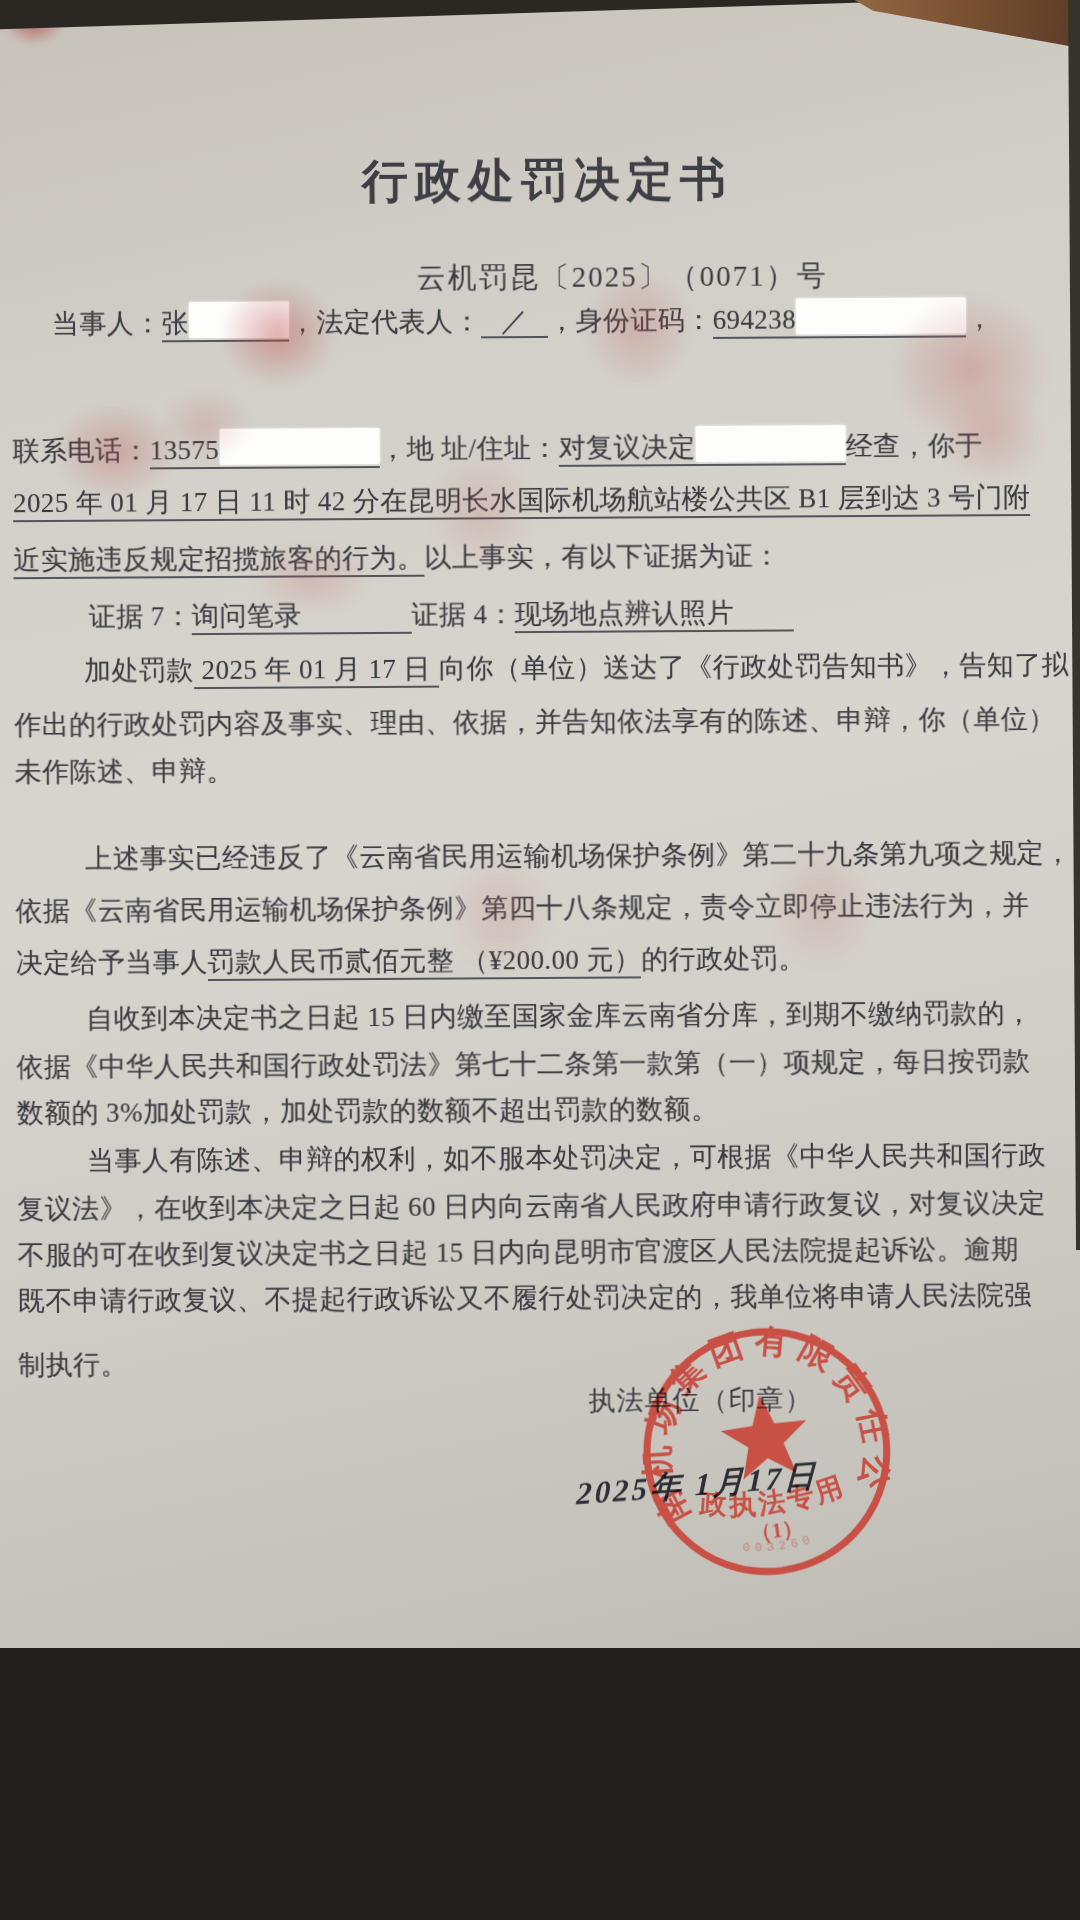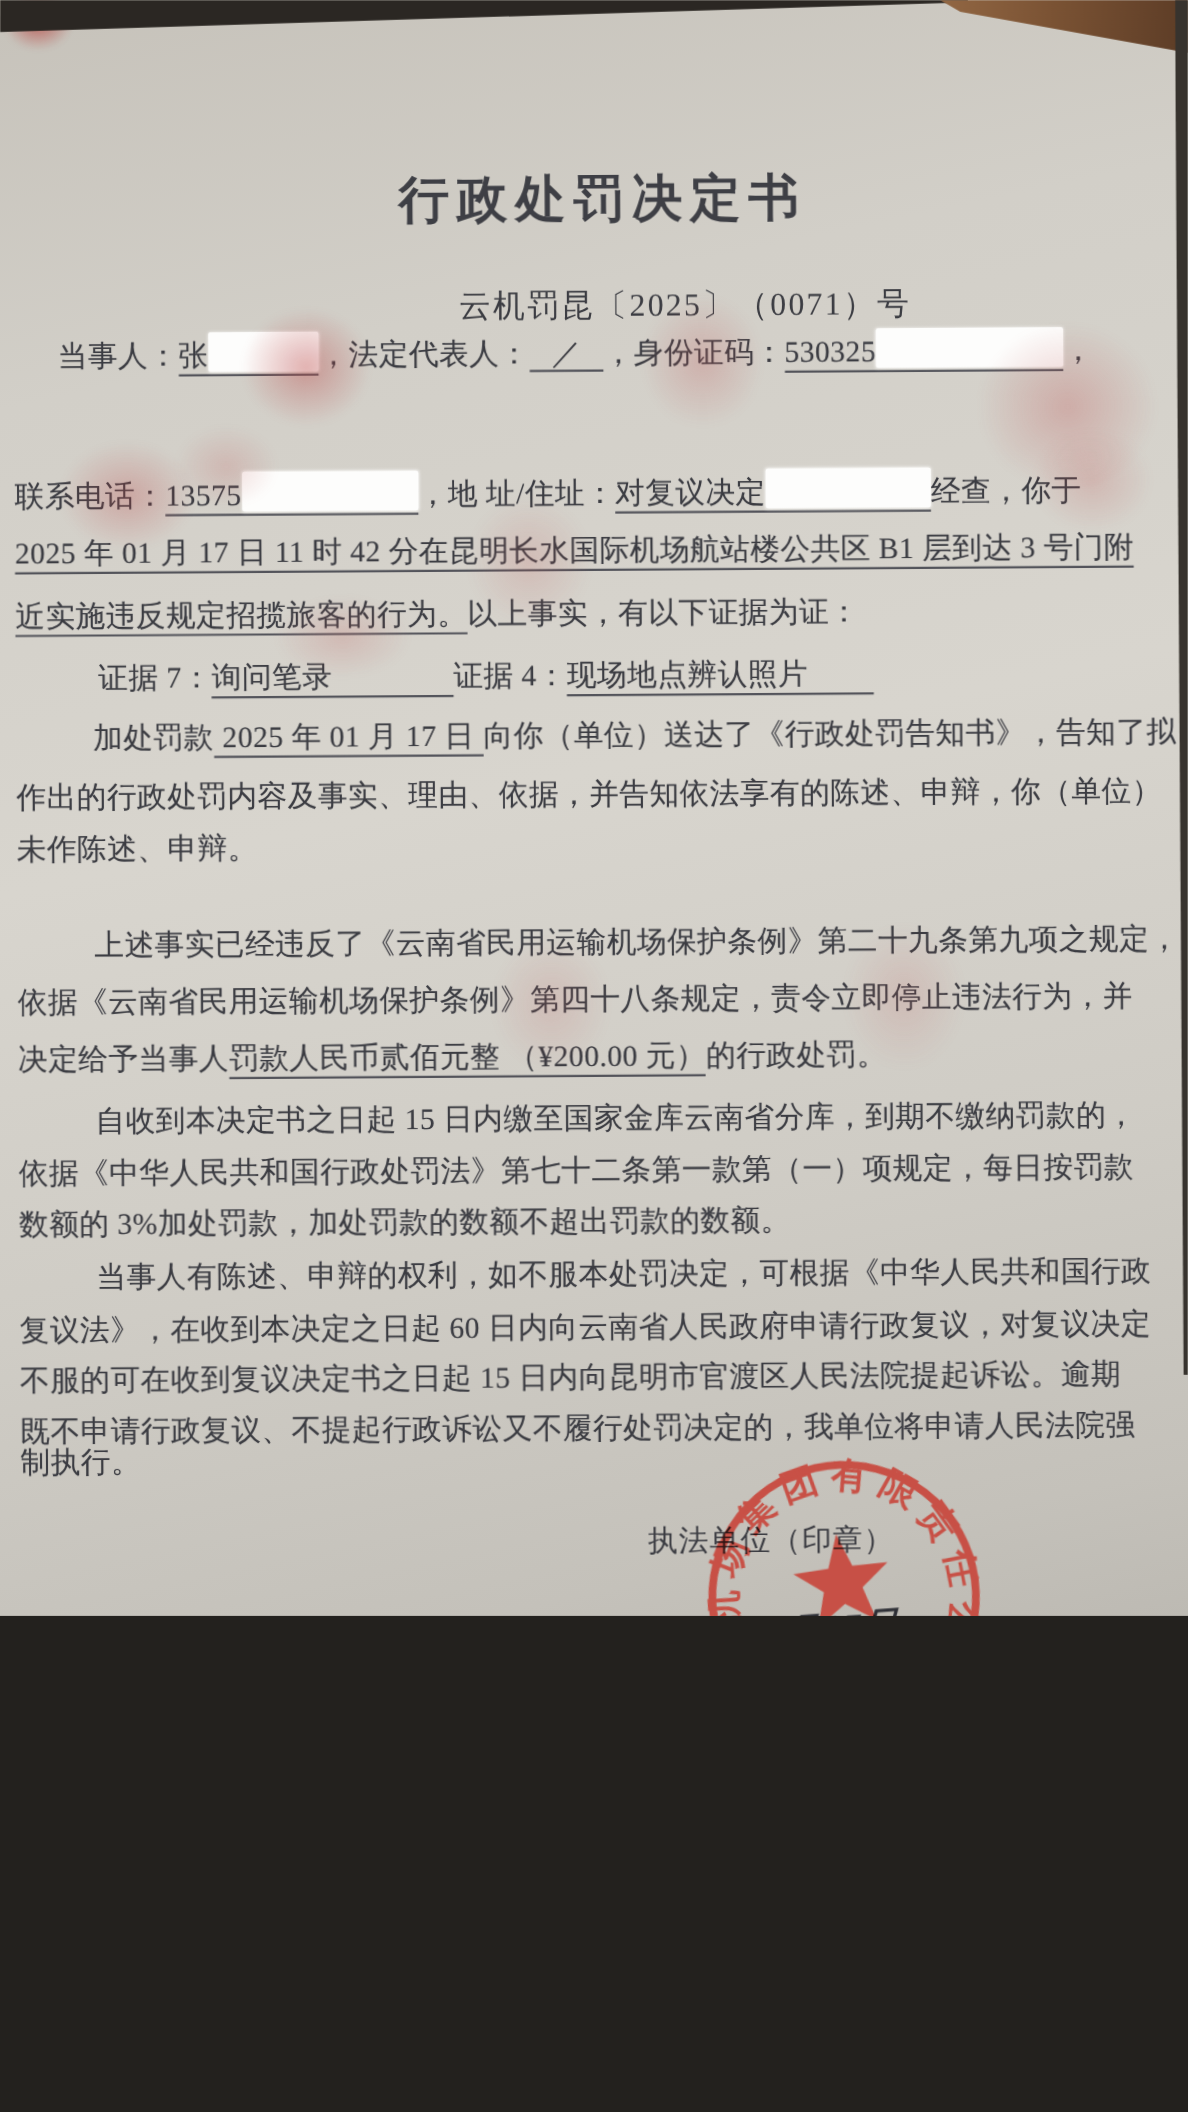--- a/index.html
+++ b/index.html
@@ -1,17 +1,17 @@
 <!DOCTYPE html>
 <html><head>
 <meta charset="utf-8">
 <style>
   html,body{margin:0;padding:0;background:#23211e;}
   .photo{
-    position:relative;width:1080px;height:1469px;overflow:hidden;
+    position:relative;width:1080px;height:1648px;overflow:hidden;
     background:linear-gradient(168deg,#c6c2ba 0%,#d2cfc8 22%,#d8d5ce 48%,#cfccc5 72%,#c4c1ba 92%,#bdbab3 100%);
     font-family:"Liberation Serif","DejaVu Serif",serif;
   }
   
   .bg-top{position:absolute;top:0;left:0;width:880px;height:34px;background:#2b2723;
     clip-path:polygon(0 0,100% 0,100% 6%,0 86%);}
   .bg-wood{position:absolute;top:0;left:850px;width:230px;height:60px;
     background:linear-gradient(95deg,#936844 0%,#7b5334 45%,#5c3c26 100%);
     clip-path:polygon(2% 0,100% 0,100% 80%,10% 18%);}
   .bg-right{position:absolute;top:0;right:0;width:22px;height:1250px;background:#37332e;
@@ -57,21 +57,21 @@
 <body>
 
 <div class="photo">
 
   <div class="content">
 
     <div class="title">行政处罚决定书</div>
     <div class="docnum">云机罚昆〔2025〕（0071）号</div>
 
     <div class="line" style="top:300px;left:55px;">
-      <span>当事人：</span><span class="u"><span>张</span><span class="redact-inline w100"></span></span><span>，法定代表人：</span><span class="u slash">／</span><span>，身份证码：</span><span class="u"><span>530325</span><span class="redact-inline w170"></span></span><span>，</span>
+      <span>当事人：</span><span class="u"><span>张</span><span class="redact-inline w100"></span></span><span>，法定代表人：</span><span class="u slash">／</span><span>，身份证码：</span><span class="u"><span>694238</span><span class="redact-inline w170"></span></span><span>，</span>
     </div>
 
     <div class="line" style="top:427px;left:15px;">
       <span>联系电话：</span><span class="u"><span>13575</span><span class="redact-inline w160"></span></span><span>，地 址/住址：</span><span class="u"><span>对复议决定</span><span class="redact-inline w150"></span></span><span>经查，你于</span>
     </div>
 
     <div class="line" style="top:482px;left:15px;">
       <span class="u">2025 年 01 月 17 日 11 时 42 分在昆明长水国际机场航站楼公共区 B1 层到达 3 号门附</span>
     </div>
     <div class="line" style="top:539px;left:15px;">
@@ -95,21 +95,21 @@
     </div>
 
     <div class="line" style="top:998px;left:85px;">自收到本决定书之日起 15 日内缴至国家金库云南省分库，到期不缴纳罚款的，</div>
     <div class="line" style="top:1046px;left:15px;">依据《中华人民共和国行政处罚法》第七十二条第一款第（一）项规定，每日按罚款</div>
     <div class="line" style="top:1092px;left:15px;">数额的 3%加处罚款，加处罚款的数额不超出罚款的数额。</div>
 
     <div class="line" style="top:1140px;left:85px;">当事人有陈述、申辩的权利，如不服本处罚决定，可根据《中华人民共和国行政</div>
     <div class="line" style="top:1188px;left:15px;">复议法》，在收到本决定之日起 60 日内向云南省人民政府申请行政复议，对复议决定</div>
     <div class="line" style="top:1234px;left:15px;">不服的可在收到复议决定书之日起 15 日内向昆明市官渡区人民法院提起诉讼。逾期</div>
     <div class="line" style="top:1280px;left:15px;">既不申请行政复议、不提起行政诉讼又不履行处罚决定的，我单位将申请人民法院强</div>
-    <div class="line" style="top:1308px;left:15px;text-align:right;">制执行。</div>
+    <div class="line" style="top:1344px;left:15px;text-align:right;">制执行。</div>
 
     <div class="sign-unit">执法单位（印章）</div>
     <div class="date-hand">2025年 1月17日</div>
 
     <svg class="stamp" viewBox="0 0 284 284">
       <defs>
         <path id="arcTop" d="M 53.2,183.4 A 98,98 0 1 1 230.8,183.4" fill="none"></path>
         <path id="arcType" d="M 58,190 Q 142,214 226,190" fill="none"></path>
         <path id="arcSerial" d="M 82,231 Q 142,249 202,231" fill="none"></path>
       </defs>

